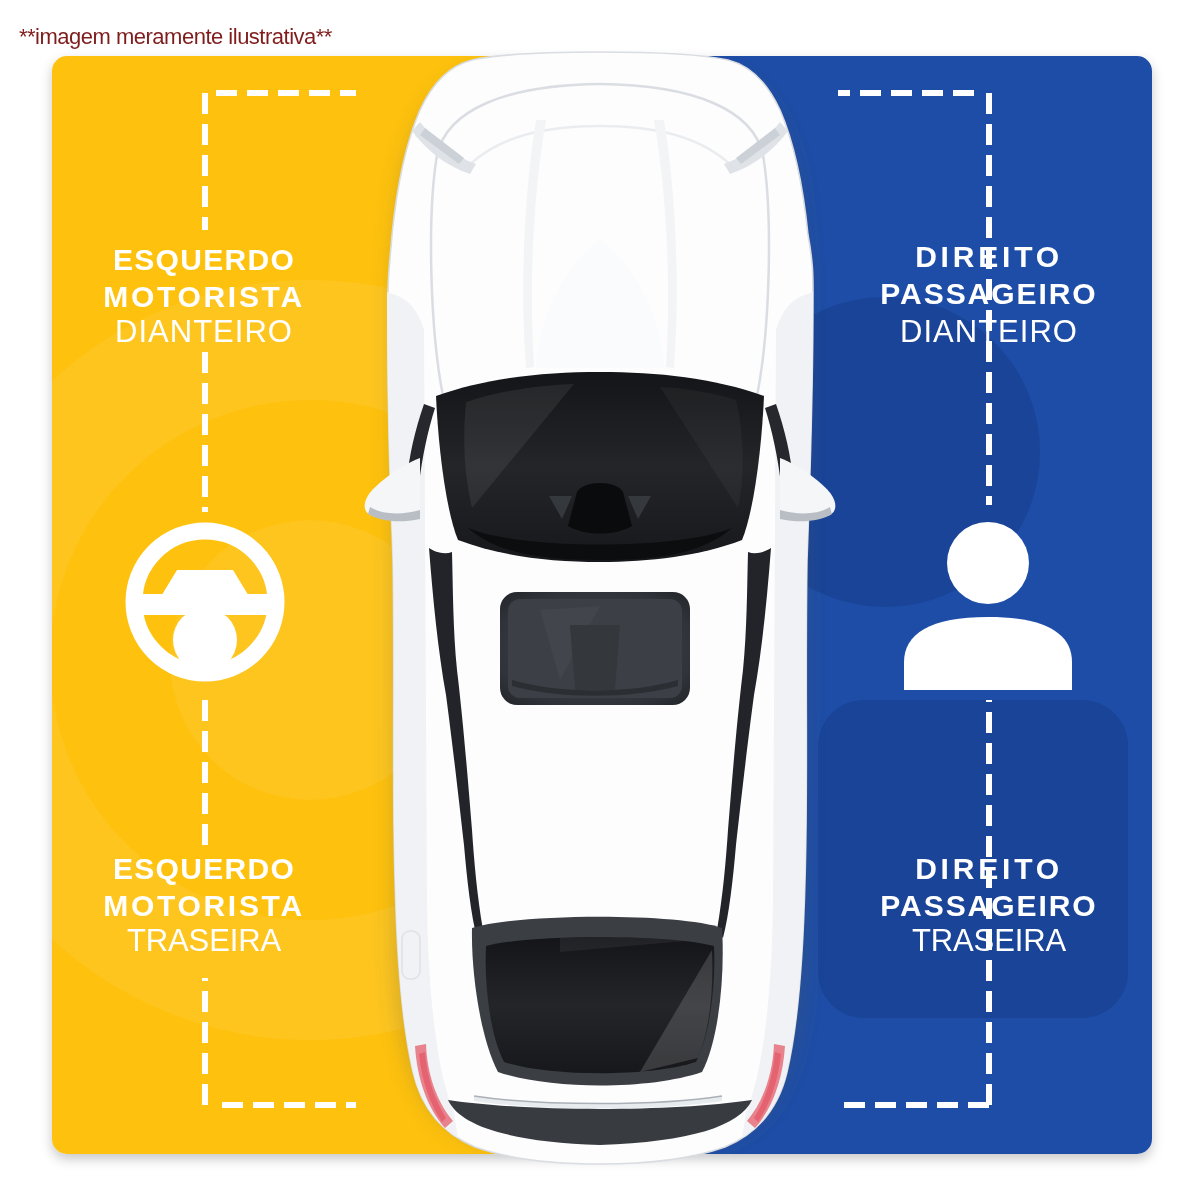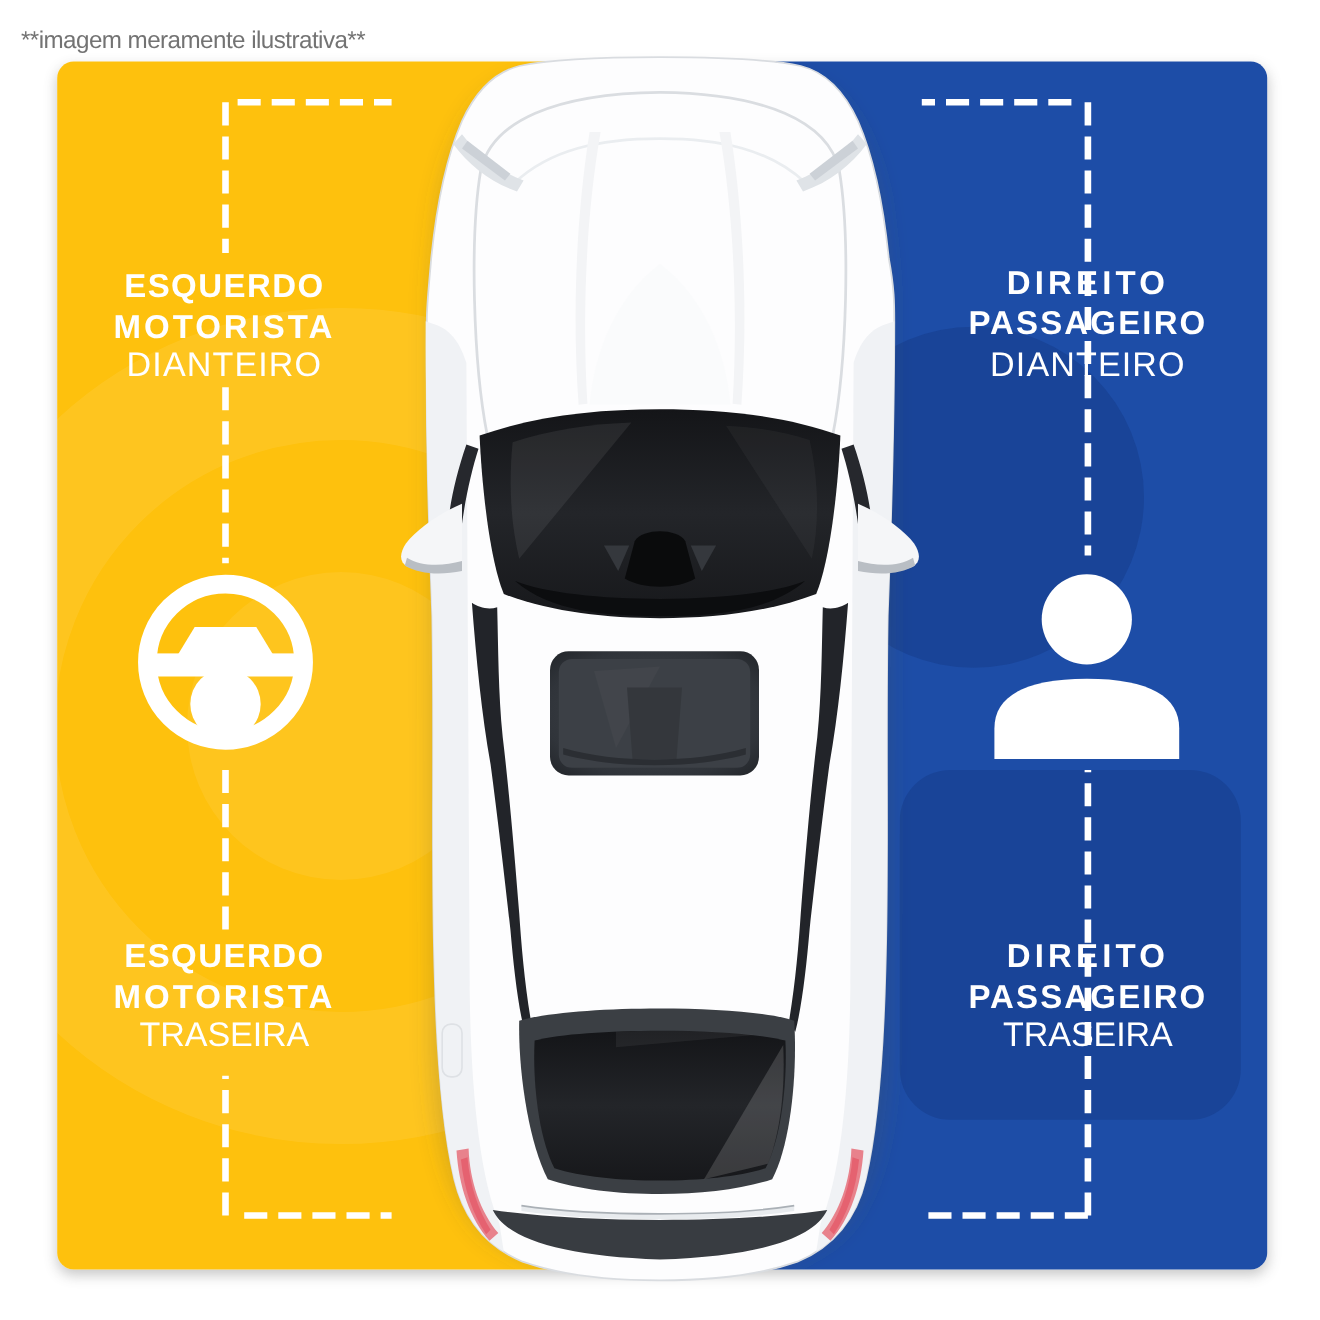--- a/index.html
+++ b/index.html
@@ -1,17 +1,17 @@
 <!DOCTYPE html>
 <html><head>
 <meta charset="utf-8">
 <style>
   html,body{margin:0;padding:0;width:1200px;height:1200px;background:#ffffff;overflow:hidden;}
   body{font-family:"Liberation Sans",sans-serif;position:relative;}
-  .note{position:absolute;left:19px;top:24px;font-size:22px;color:#737373;letter-spacing:-0.5px;}
+  .note{position:absolute;left:19px;top:24px;font-size:22px;color:#7f1d1d;letter-spacing:-0.5px;}
   .panel{position:absolute;left:52px;top:56px;width:1100px;height:1098px;border-radius:15px;
          background:linear-gradient(90deg,#fec10d 0,#fec10d 50%,#1d4da7 50%,#1d4da7 100%);
          box-shadow:0 5px 12px rgba(80,80,80,.32);}
   svg.main{position:absolute;left:0;top:0;}
 </style>
 </head>
 <body>
 <div class="note">**imagem meramente ilustrativa**</div>
 <div class="panel"></div>
 <svg class="main" width="1200" height="1200" viewBox="0 0 1200 1200">

